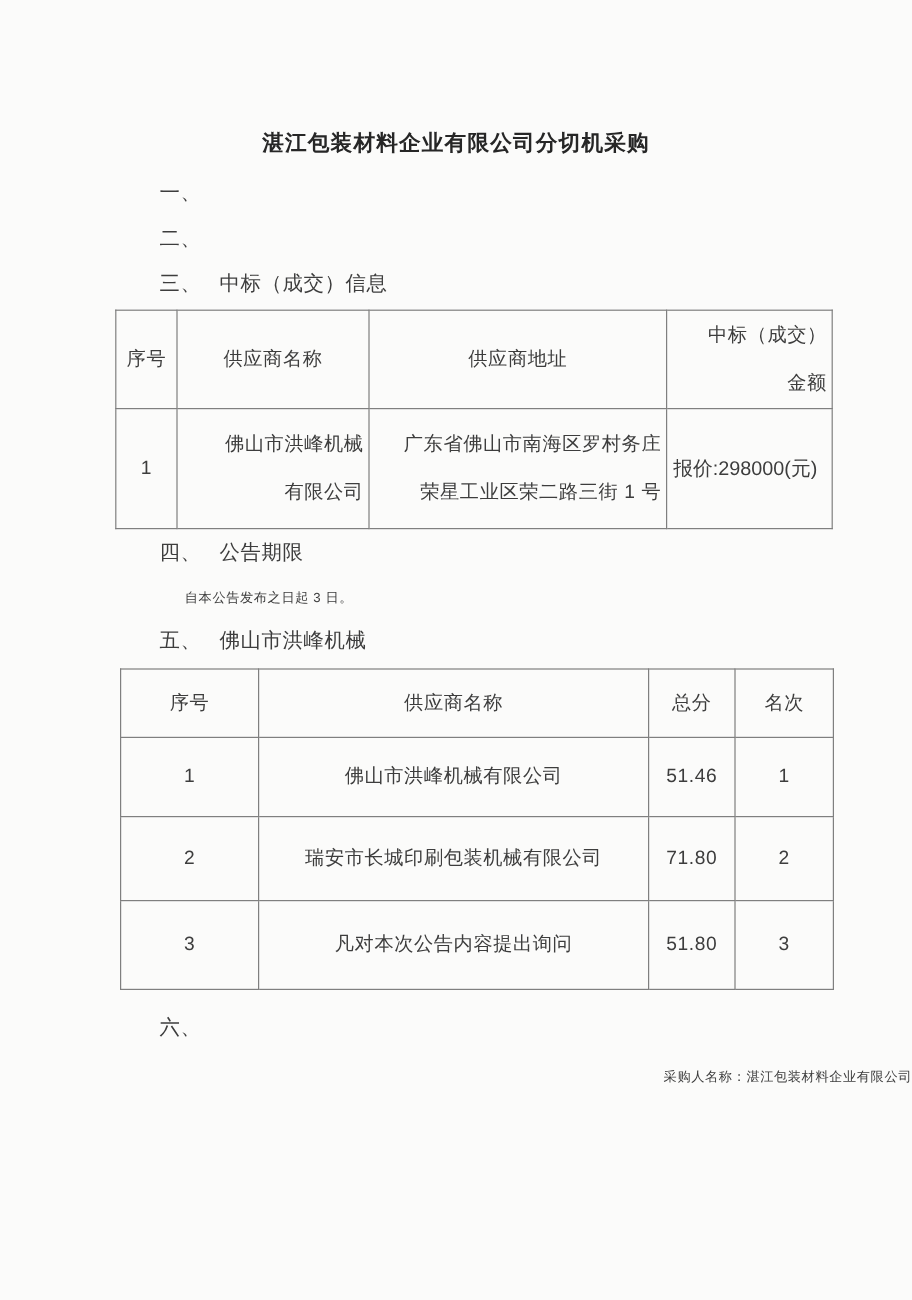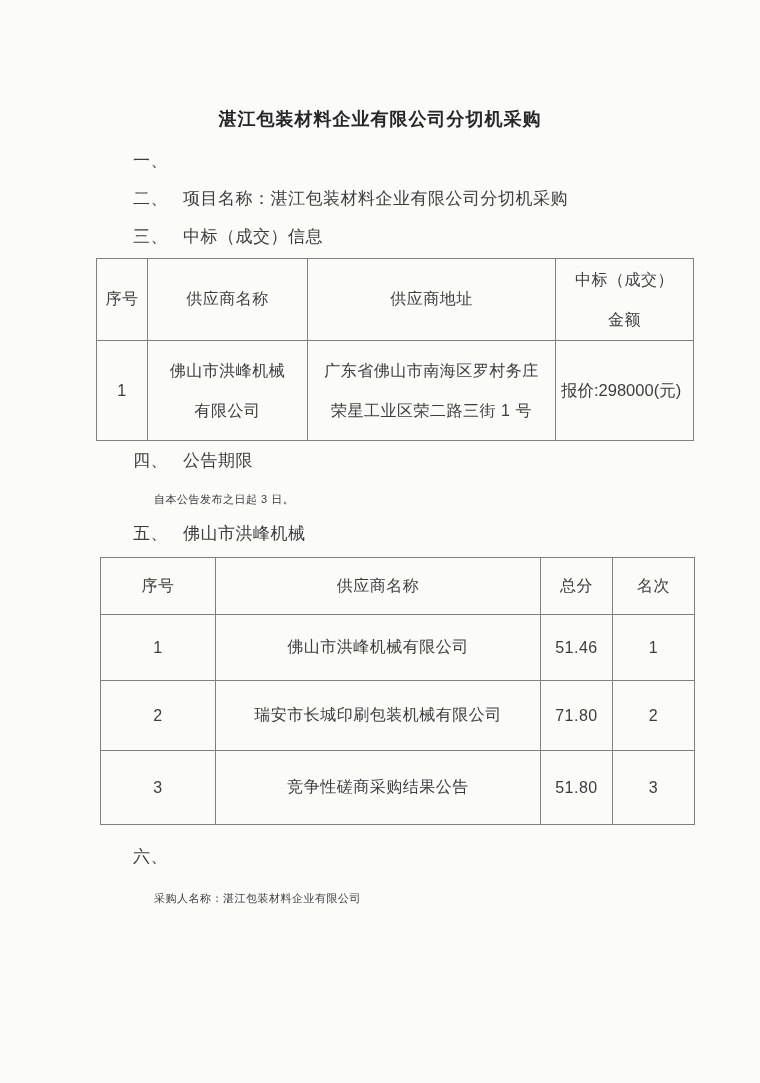--- a/index.html
+++ b/index.html
@@ -38,42 +38,42 @@
   .sec.s4 { margin-top: 9px; }
   .sec.s5 { margin-top: 13px; }
   .sec.s6 { margin-top: 21px; }
   .para {
     margin-left: 154px;
     font-size: 11px;
     line-height: 22px;
     letter-spacing: 0.5px;
   }
   .para.p4 { margin-top: 16px; }
-  .para.p6 { margin-top: 19px; }
+  .para.p6 { margin-top: 19px; text-align: right; }
   table {
     border-collapse: collapse;
     table-layout: fixed;
     font-size: 16px;
     color: #3d3d3d;
   }
   th, td {
     border: 1px solid #7f7f7f;
     font-weight: normal;
     text-align: center;
     vertical-align: middle;
     letter-spacing: 0.5px;
     padding: 0 4px;
     box-sizing: border-box;
     overflow: hidden;
   }
   .preline { white-space: pre-line; }
   .t-award { margin-top: 10px; margin-left: 96px; width: 597px; }
   .t-award .hr { height: 82px; }
   .t-award .dr { height: 100px; }
-  .t-award .preline { line-height: 40px; }
+  .t-award .preline { line-height: 40px; text-align: right; }
   .t-award td.amount {
     text-align: left;
     padding-left: 5px;
     letter-spacing: 0;
     font-size: 16.5px;
     margin-top: 32px;
   }
   .t-score { margin-top: 12px; margin-left: 100px; width: 594px; }
   .t-score .hr { height: 57px; }
   .t-score .r1 { height: 66px; }
@@ -86,21 +86,20 @@
 <div class="page">
 
   <div class="title t1">湛江包装材料企业有限公司分切机采购</div>
 
   <div class="sec s1">
     <span class="num">一、</span>
   </div>
 
   <div class="sec s2">
     <span class="num">二、</span>
-    <span class="txt">项目名称：湛江包装材料企业有限公司分切机采购</span>
   </div>
 
   <div class="sec s3">
     <span class="num">三、</span>
     <span class="txt">中标（成交）信息</span>
   </div>
 
   <table class="t-award">
     <colgroup>
       <col style="width:51px">
@@ -160,21 +159,21 @@
         <td>1</td>
       </tr>
       <tr class="r2">
         <td>2</td>
         <td>瑞安市长城印刷包装机械有限公司</td>
         <td>71.80</td>
         <td>2</td>
       </tr>
       <tr class="r3">
         <td>3</td>
-        <td>竞争性磋商采购结果公告</td>
+        <td>凡对本次公告内容提出询问</td>
         <td>51.80</td>
         <td>3</td>
       </tr>
     </tbody>
   </table>
 
   <div class="sec s6">
     <span class="num">六、</span>
   </div>
 

